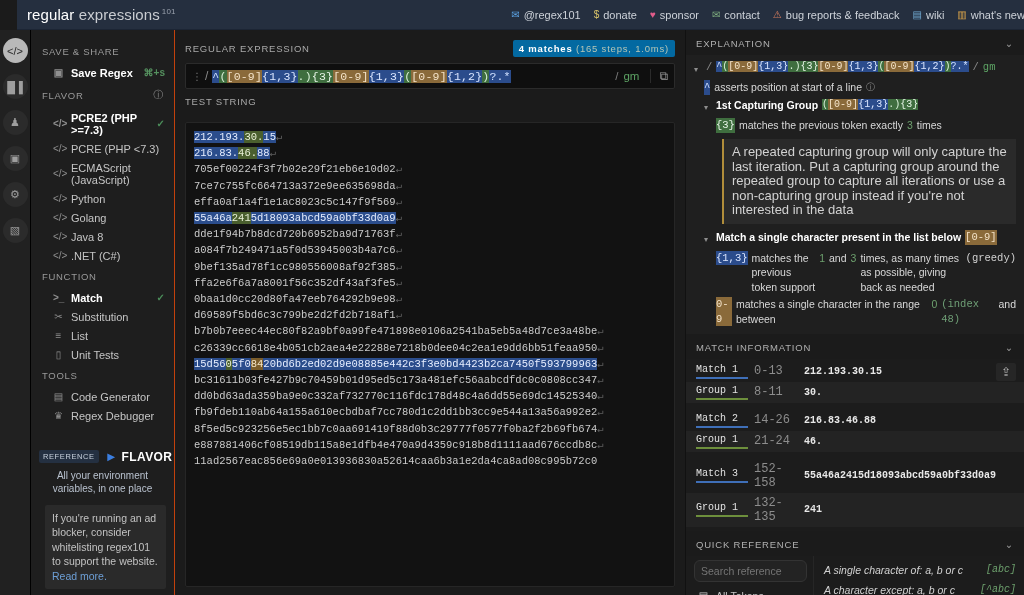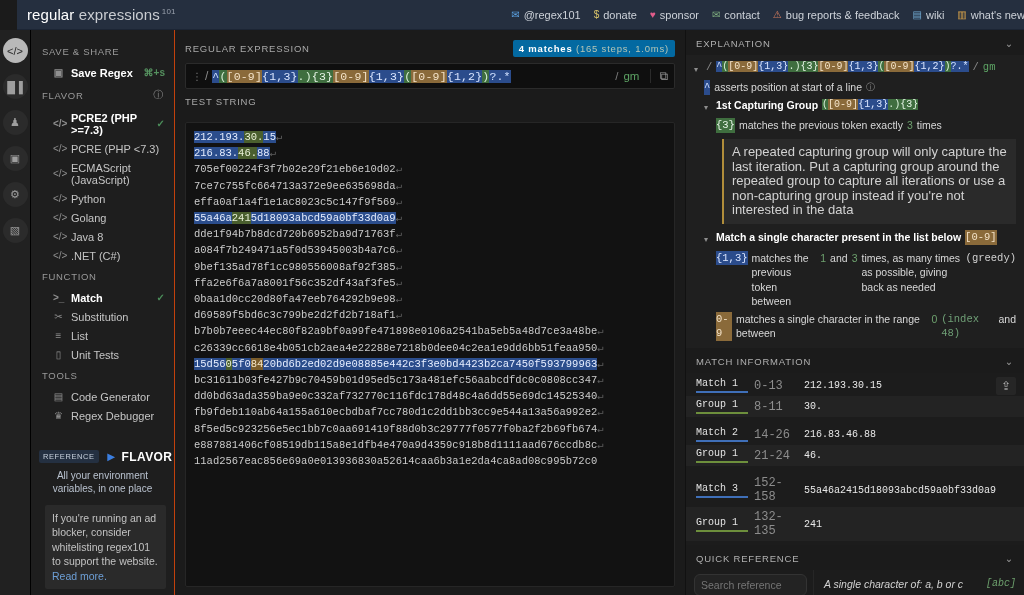--- a/index.html
+++ b/index.html
@@ -178,21 +178,21 @@
   .mi-tag {
     font-family: "Liberation Mono", monospace; font-size: 10px;
     color: #e2e2e2; width: 52px; flex: none;
     padding-bottom: 2px; border-bottom: 2px solid #3f6fb8;
   }
   .mi-tag.grp { border-bottom-color: #6d8f3c; }
   .mi-range {
     font-family: "Liberation Mono", monospace; font-size: 12px;
     color: #8d8d8d; width: 56px; flex: none; padding-left: 6px;
   }
-  .mi-val { font-family: "Liberation Mono", monospace; font-size: 10px; color: #e8e8e8; }
+  .mi-val { font-family: "Liberation Mono", monospace; font-size: 10px; color: #e8e8e8; font-weight: bold; }
   .mi-gap { height: 7px; }
   #mi-export { position: absolute; right: 8px; top: 4px; color: #b6b6b6; font-size: 12px;
                background:#262626; border-radius:2px; padding:2px 5px;}
 
   
   #quickref { display: flex; background: #1c1c1c; flex: 1; overflow: hidden; }
   #qr-left { width: 128px; padding: 4px 6px 0 8px; border-right: 1px solid #262626; }
   #qr-search {
     width: 100%; background: #232323; border: 1px solid #333; border-radius: 6px;
     color: #8d8d8d; font-size: 10.5px; padding: 4px 6px; margin-bottom: 5px;
@@ -448,21 +448,21 @@
       <div class="ex-note">A repeated capturing group will only capture the last iteration. Put a capturing group around the repeated group to capture all iterations or use a non-capturing group instead if you're not interested in the data</div>
 
       <div class="ex-row ex-ind1">
         <span class="caret">▾</span>
         <span class="bold">Match a single character present in the list below</span>
         <span class="mono t-class">[0-9]</span>
       </div>
 
       <div class="ex-row ex-ind2">
         <span class="mono t-quantb">{1,3}</span>
-        <span>matches the previous token between</span>
+        <span>matches the previous token support</span>
         <span class="num">1</span>
         <span>and</span>
         <span class="num">3</span>
         <span>times, as many times as possible, giving back as needed</span>
         <span class="mono" style="color:#d0d0d0">(greedy)</span>
       </div>
 
       <div class="ex-row ex-ind2">
         <span class="mono t-class">0-9</span>
         <span>matches a single character in the range between</span>

